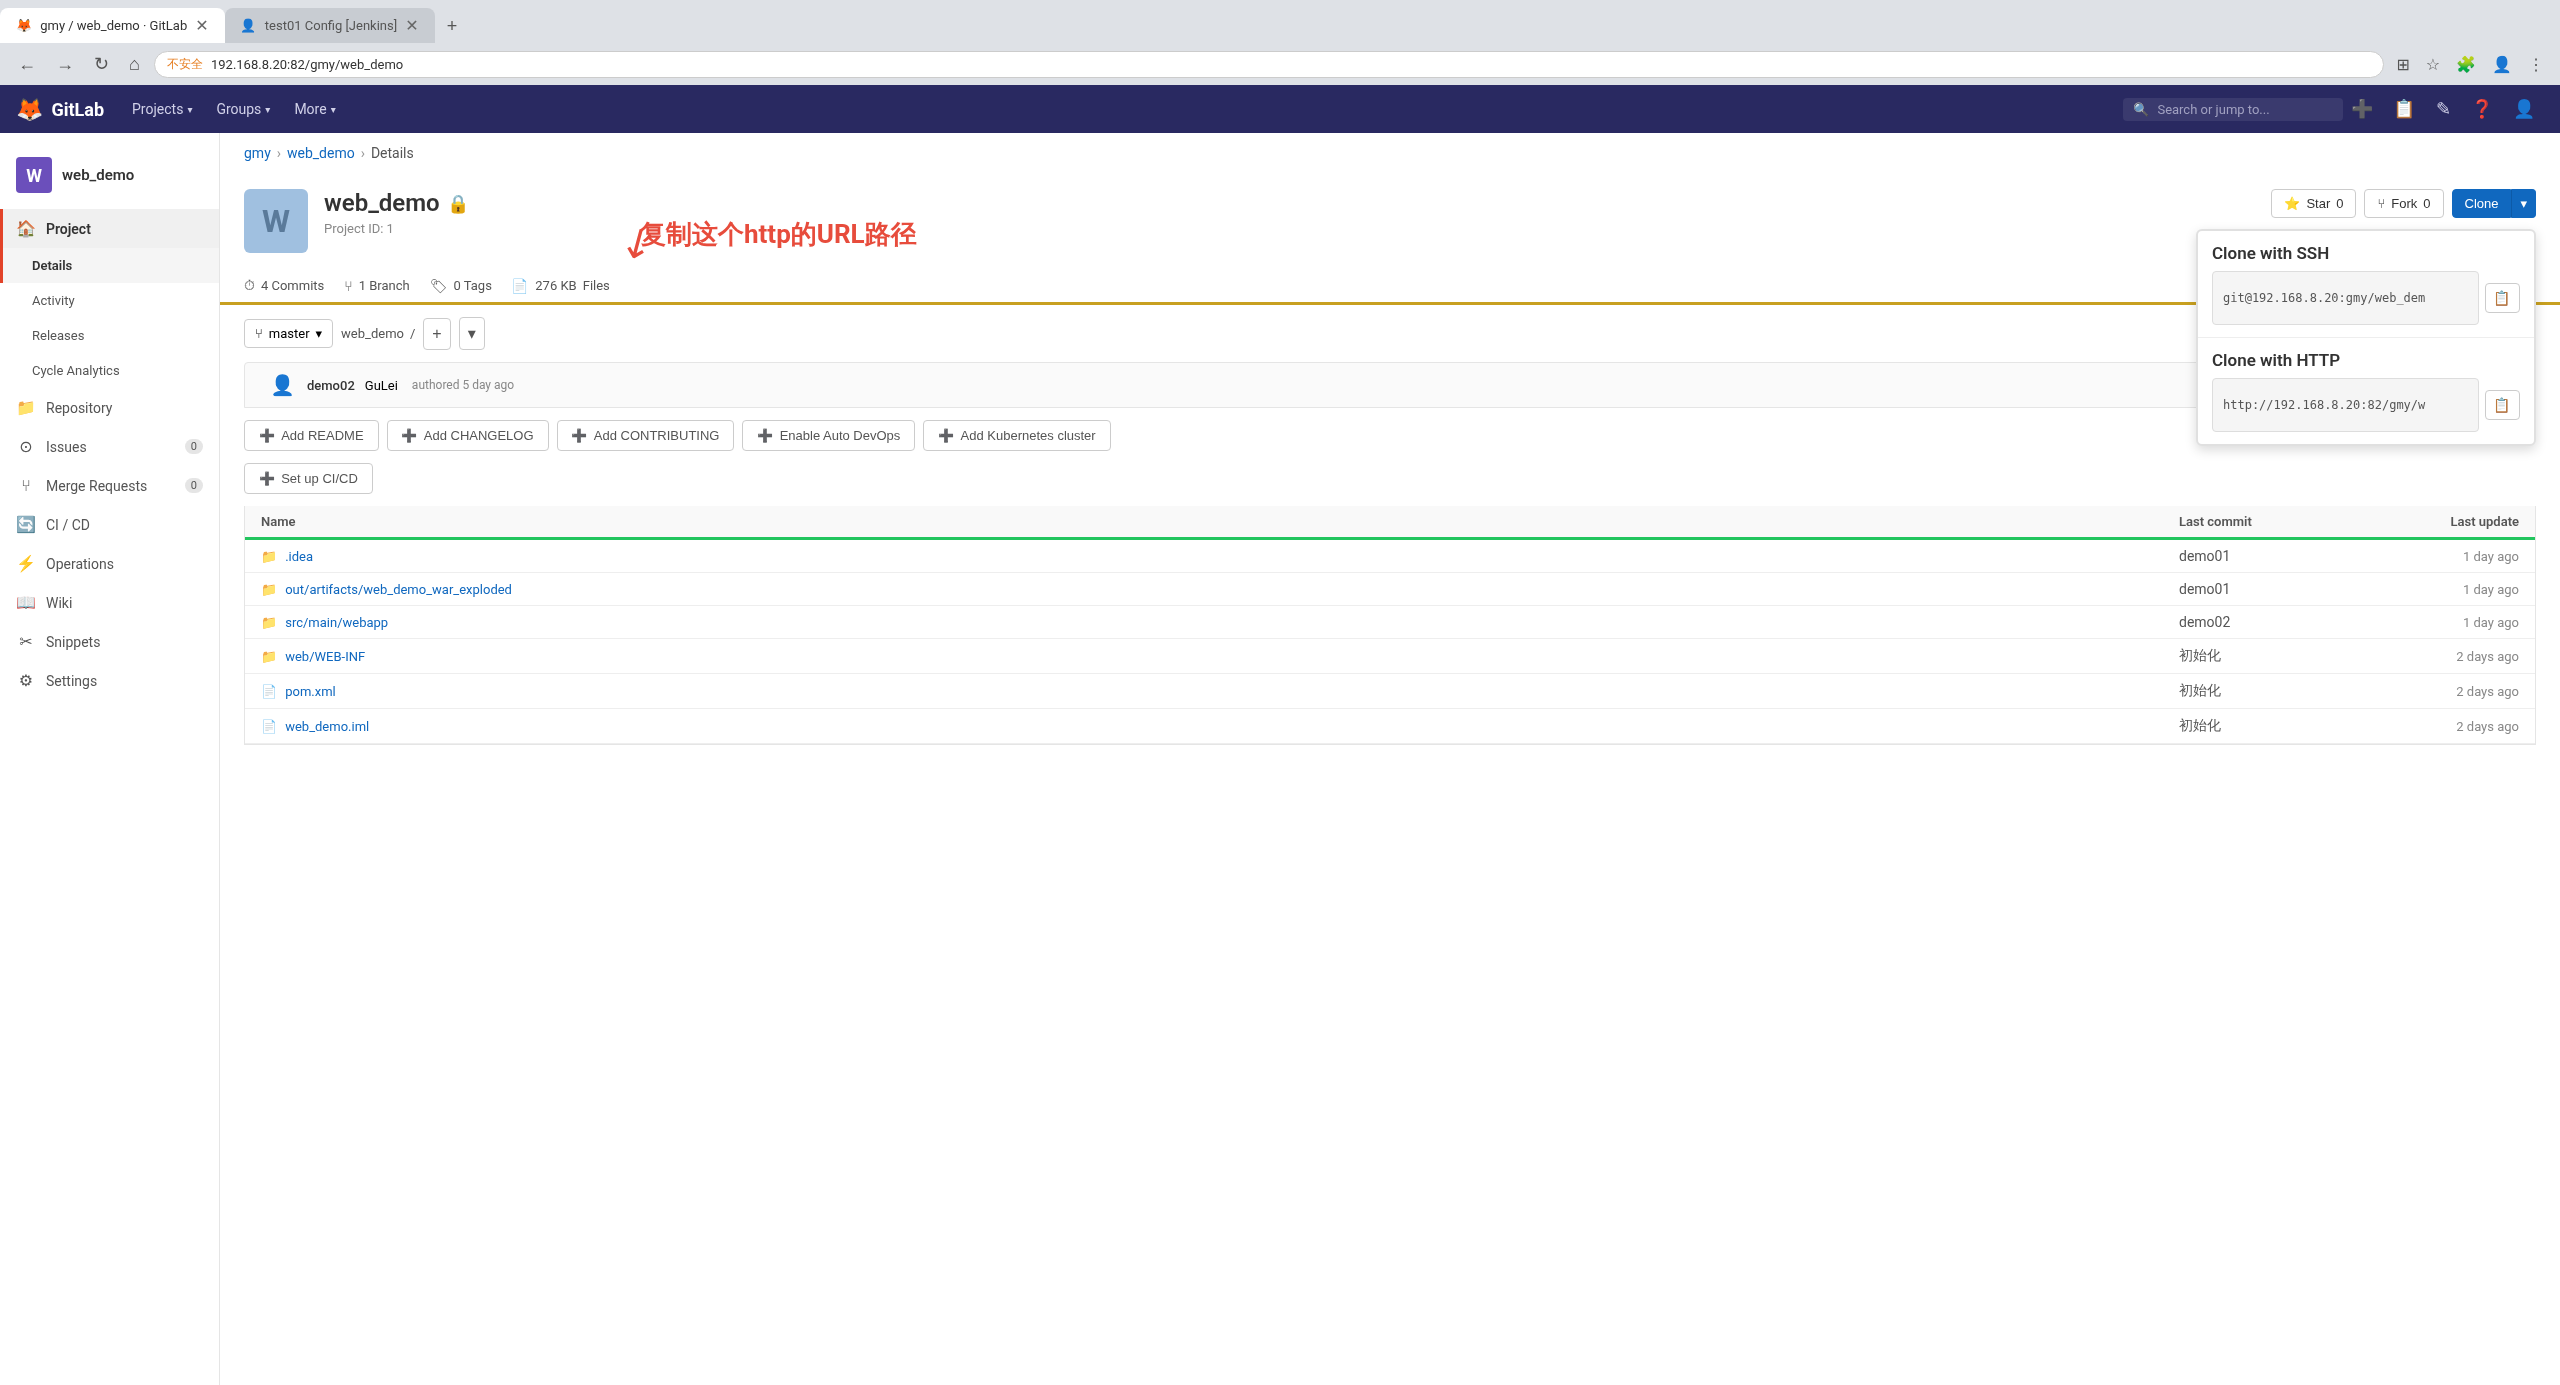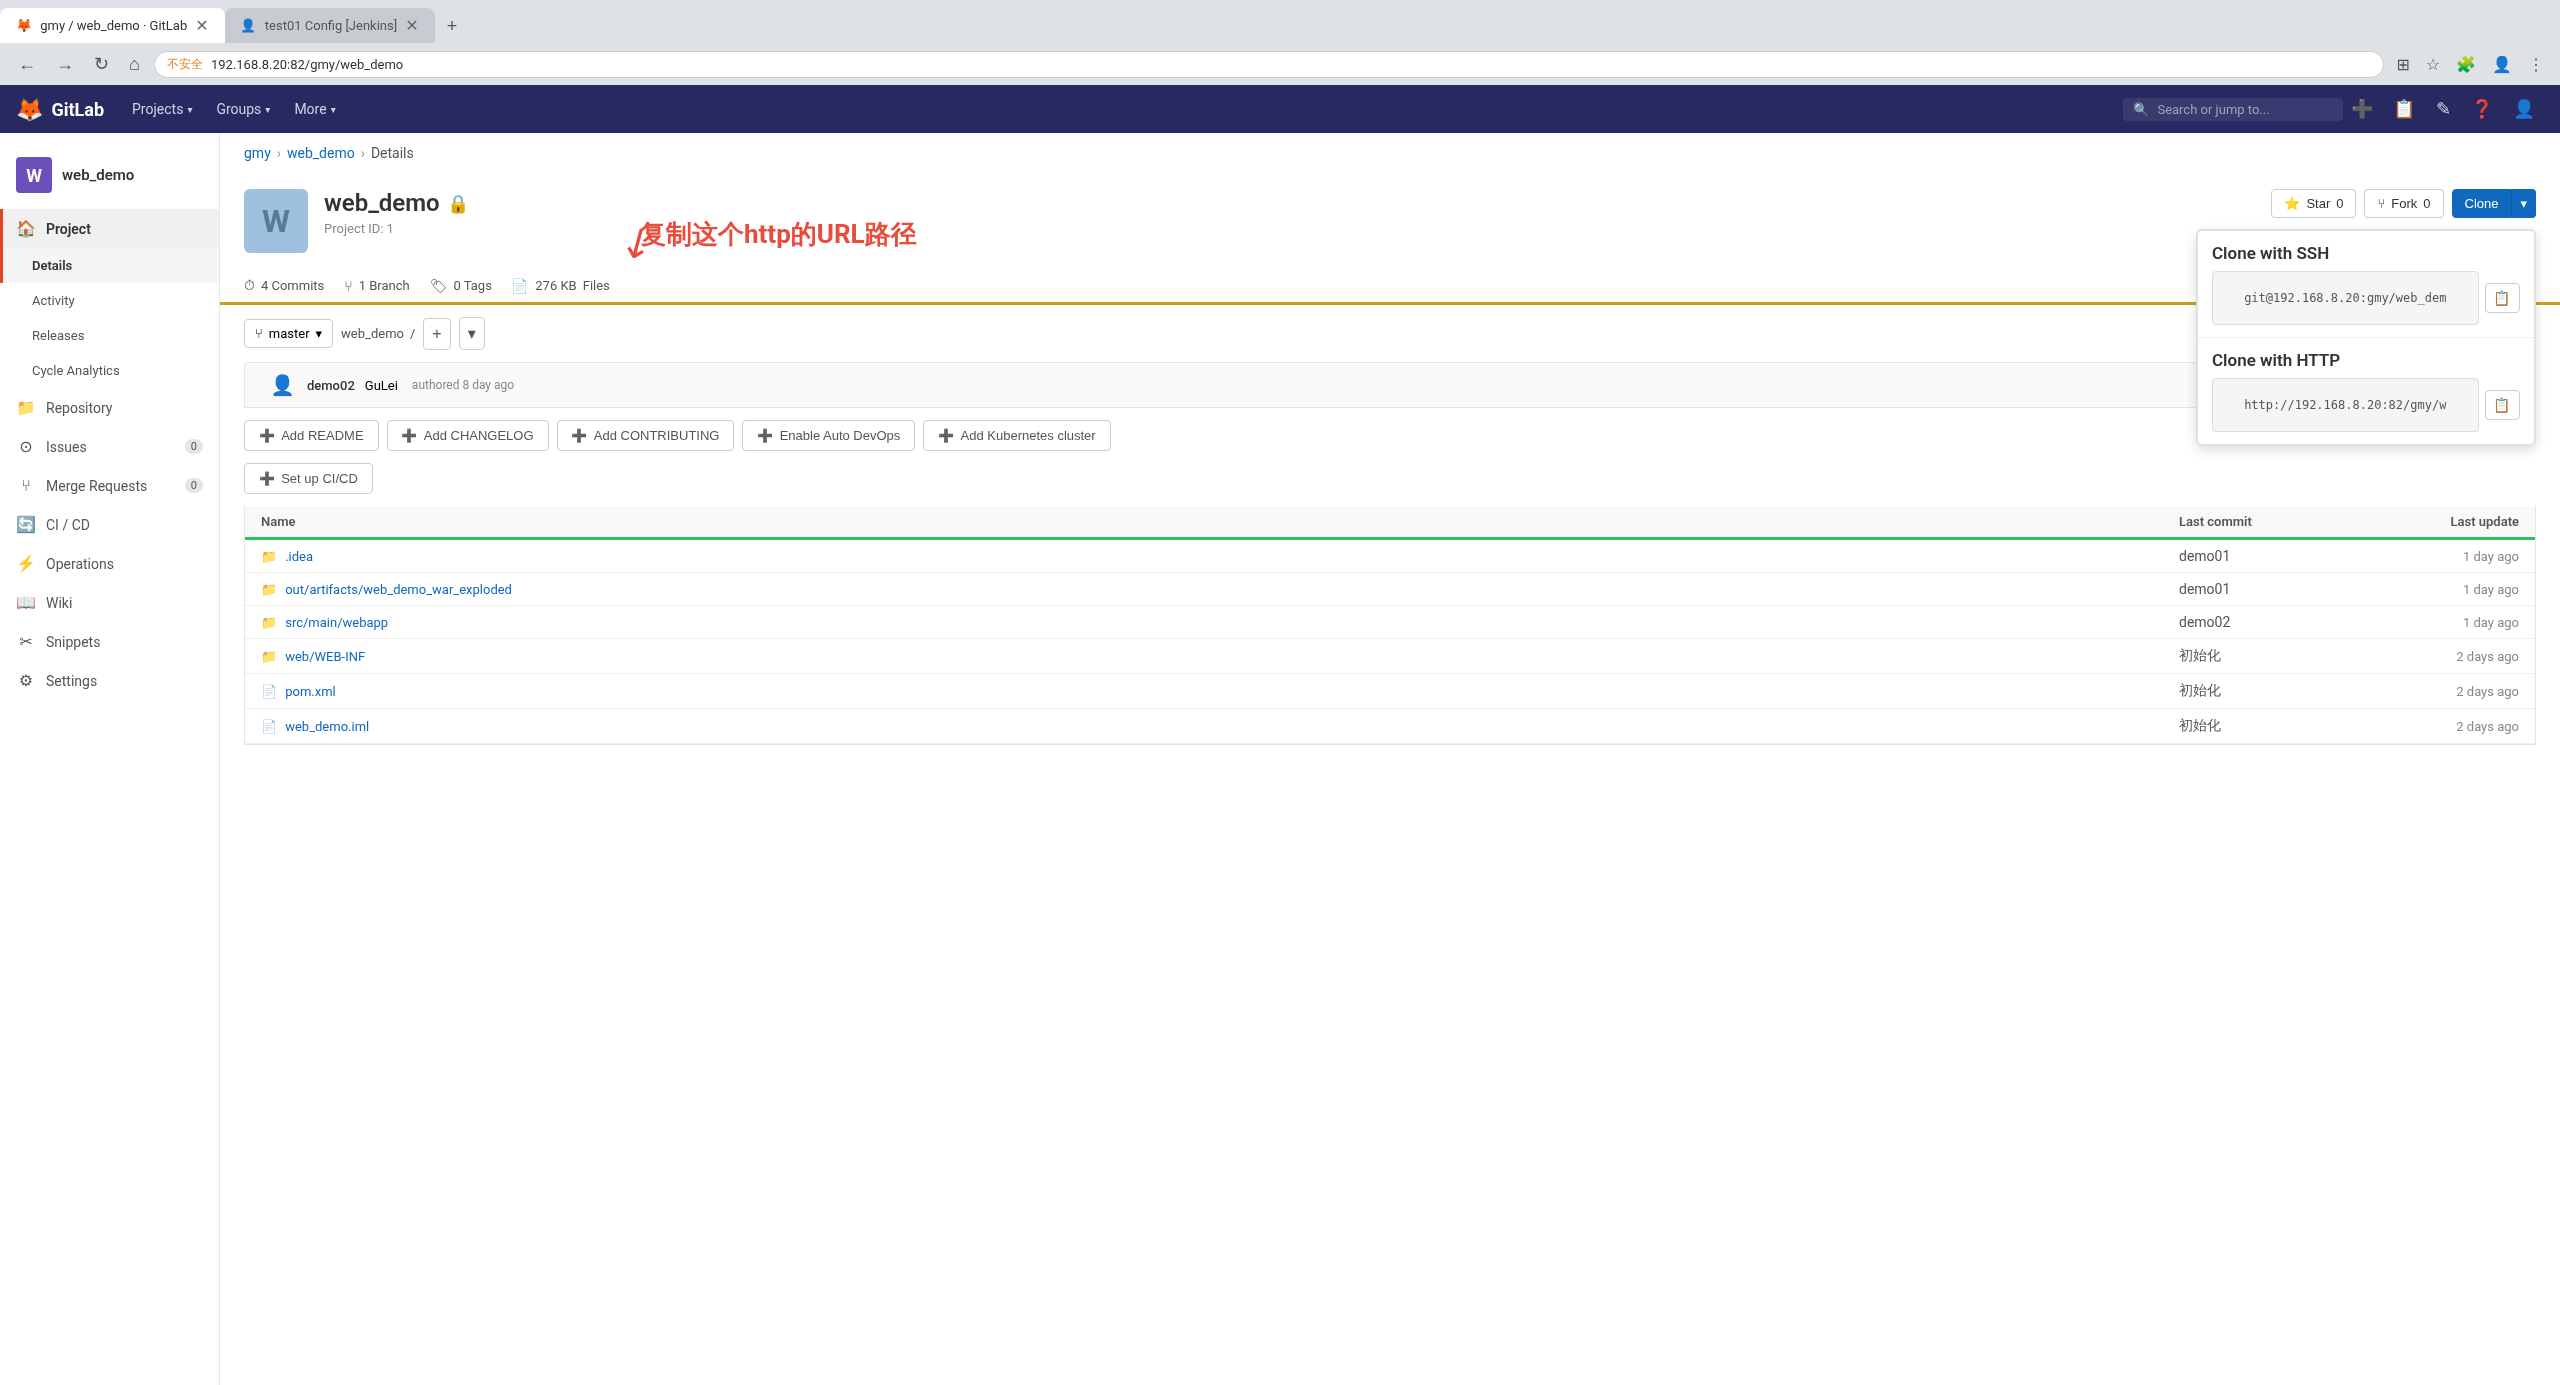--- a/index.html
+++ b/index.html
@@ -67,21 +67,21 @@
     .btn { padding: 6px 12px; border-radius: 4px; border: 1px solid #ccc; background: #fff; cursor: pointer; font-size: 13px; color: #333; display: flex; align-items: center; gap: 6px; }
     .btn-primary-split { display: flex; border-radius: 14px; }
     .btn-primary-split .btn-main { background: #1068bf; color: #fff; border-color: #1068bf; border-radius: 4px 0 0 4px; }
     .btn-primary-split .btn-arrow { background: #1068bf; color: #fff; border-color: #1068bf; border-radius: 0 4px 4px 0; border-left: 1px solid #0d5aa7; padding: 6px 8px; }
 
     
     .clone-dropdown { position: absolute; top: 40px; right: 0; background: #fff; border: 2px solid #e0e0e0; border-radius: 6px; width: 340px; z-index: 100; box-shadow: 0 4px 12px rgba(0,0,0,0.15); }
     .clone-section { padding: 12px 14px; }
     .clone-section h4 { font-size: 17px; font-weight: 600; color: #333; margin-bottom: 8px; }
     .clone-url-row { display: flex; align-items: center; gap: 6px; }
-    .clone-url-box { flex: 1; background: #f5f5f5; border: 1px solid #ddd; border-radius: 4px; padding: 19px 10px; font-size: 12px; color: #555; font-family: monospace; overflow: hidden; text-overflow: ellipsis; white-space: nowrap; text-align: center; }
+    .clone-url-box { flex: 1; background: #f5f5f5; border: 1px solid #ddd; border-radius: 4px; padding: 19px 10px; font-size: 12px; color: #555; font-family: monospace; overflow: hidden; text-overflow: ellipsis; white-space: nowrap; }
     .copy-btn { padding: 6px 8px; border: 1px solid #ccc; background: #fff; border-radius: 4px; cursor: pointer; font-size: 14px; }
     .clone-divider { border: none; border-top: 1px solid #eee; margin: 0; }
 
     
     .stats-bar { padding: 8px 24px; display: flex; align-items: center; gap: 20px; border-bottom: 3px solid #c8a020; }
     .stat-item { display: flex; align-items: center; gap: 6px; font-size: 13px; color: #555; cursor: pointer; }
     .stat-icon { font-size: 14px; }
 
     
     .file-toolbar { padding: 12px 24px; display: flex; align-items: center; gap: 8px; }
@@ -336,21 +336,21 @@
       <button class="file-add-btn">+</button>
       <button class="file-add-btn">▾</button>
     </div>
 
     <div class="last-commit">
       <div class="commit-avatar">
         <span style="font-size:20px;">👤</span>
       </div>
       <span class="commit-message">demo02</span>
       <span class="commit-author">GuLei</span>
-      <span class="commit-time">authored 8 day ago</span>
+      <span class="commit-time">authored 5 day ago</span>
       <div class="commit-hash">
         <span class="x-icon">✕</span>
         <span>23e36a25</span>
         <button style="background:none;border:none;cursor:pointer;font-size:14px;">📋</button>
       </div>
     </div>
 
     <div class="action-buttons">
       <button class="action-btn">
         <span class="plus">➕</span>

